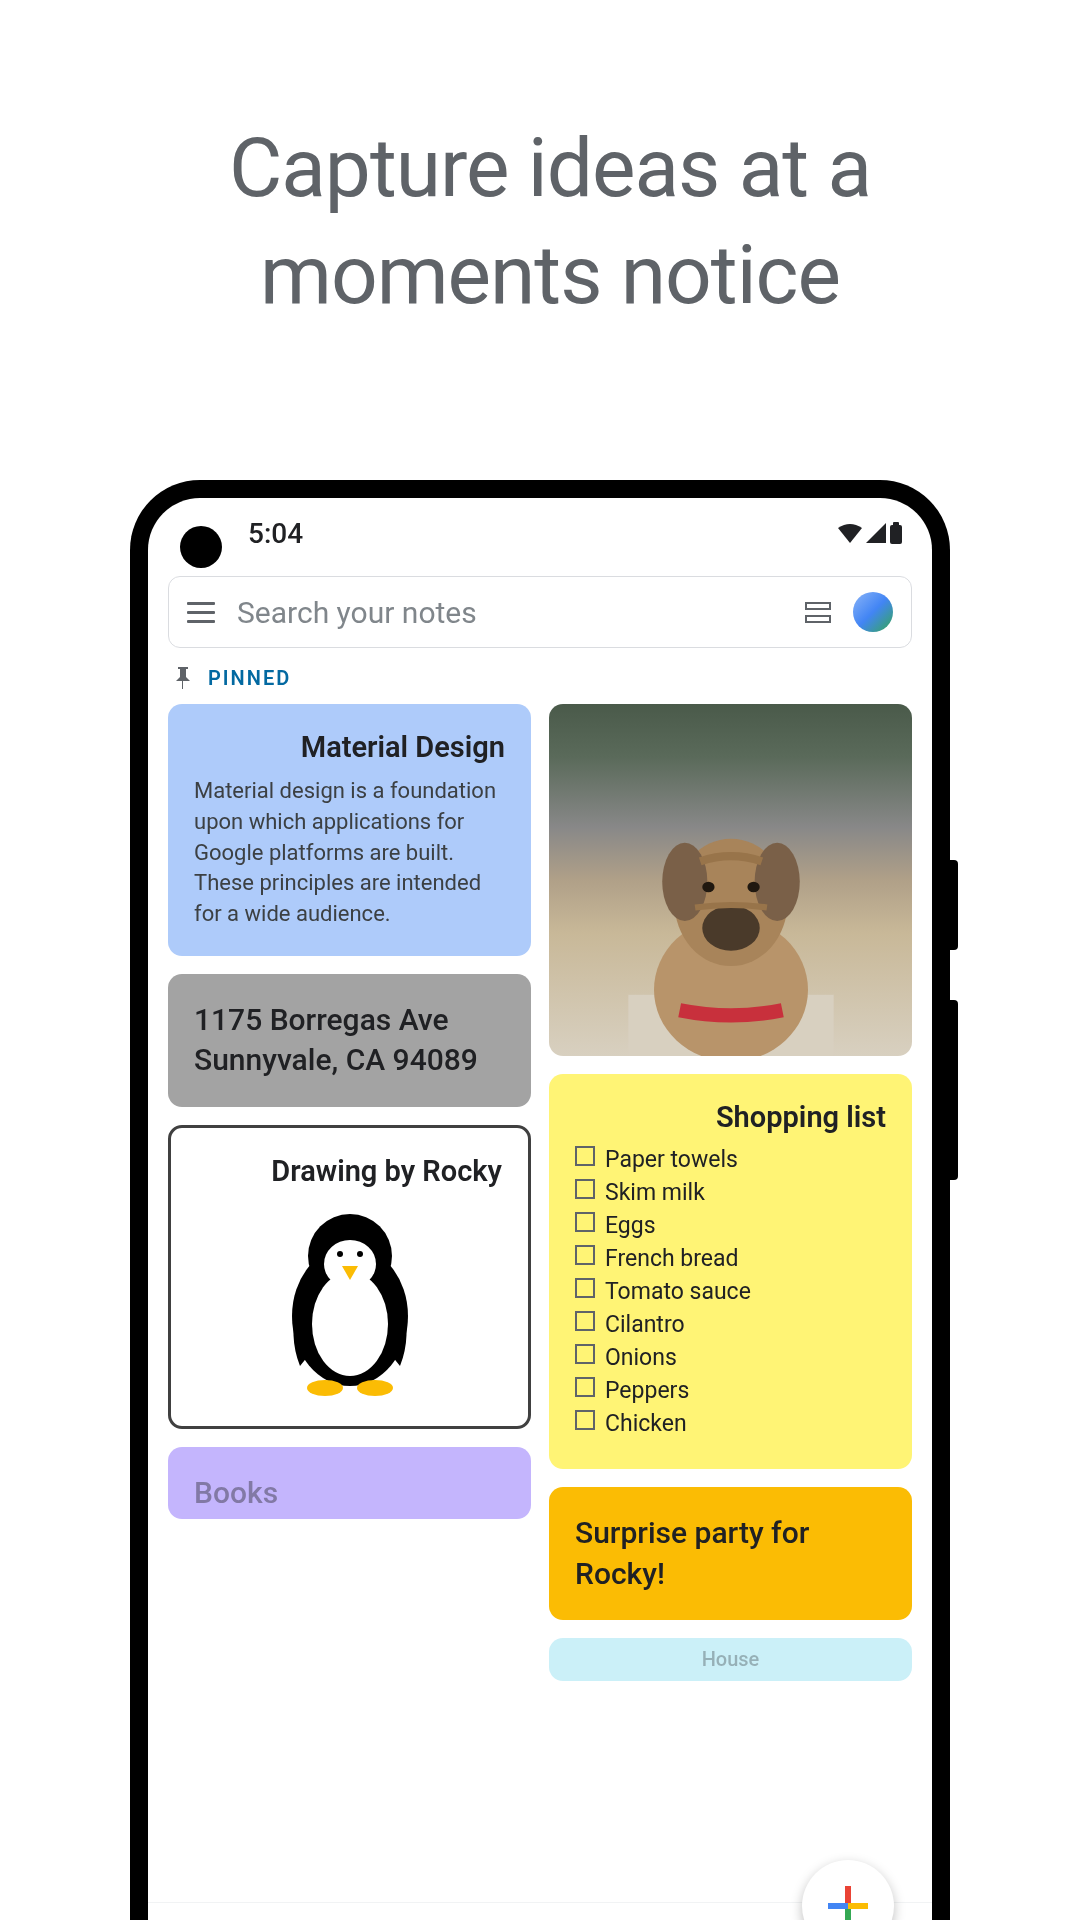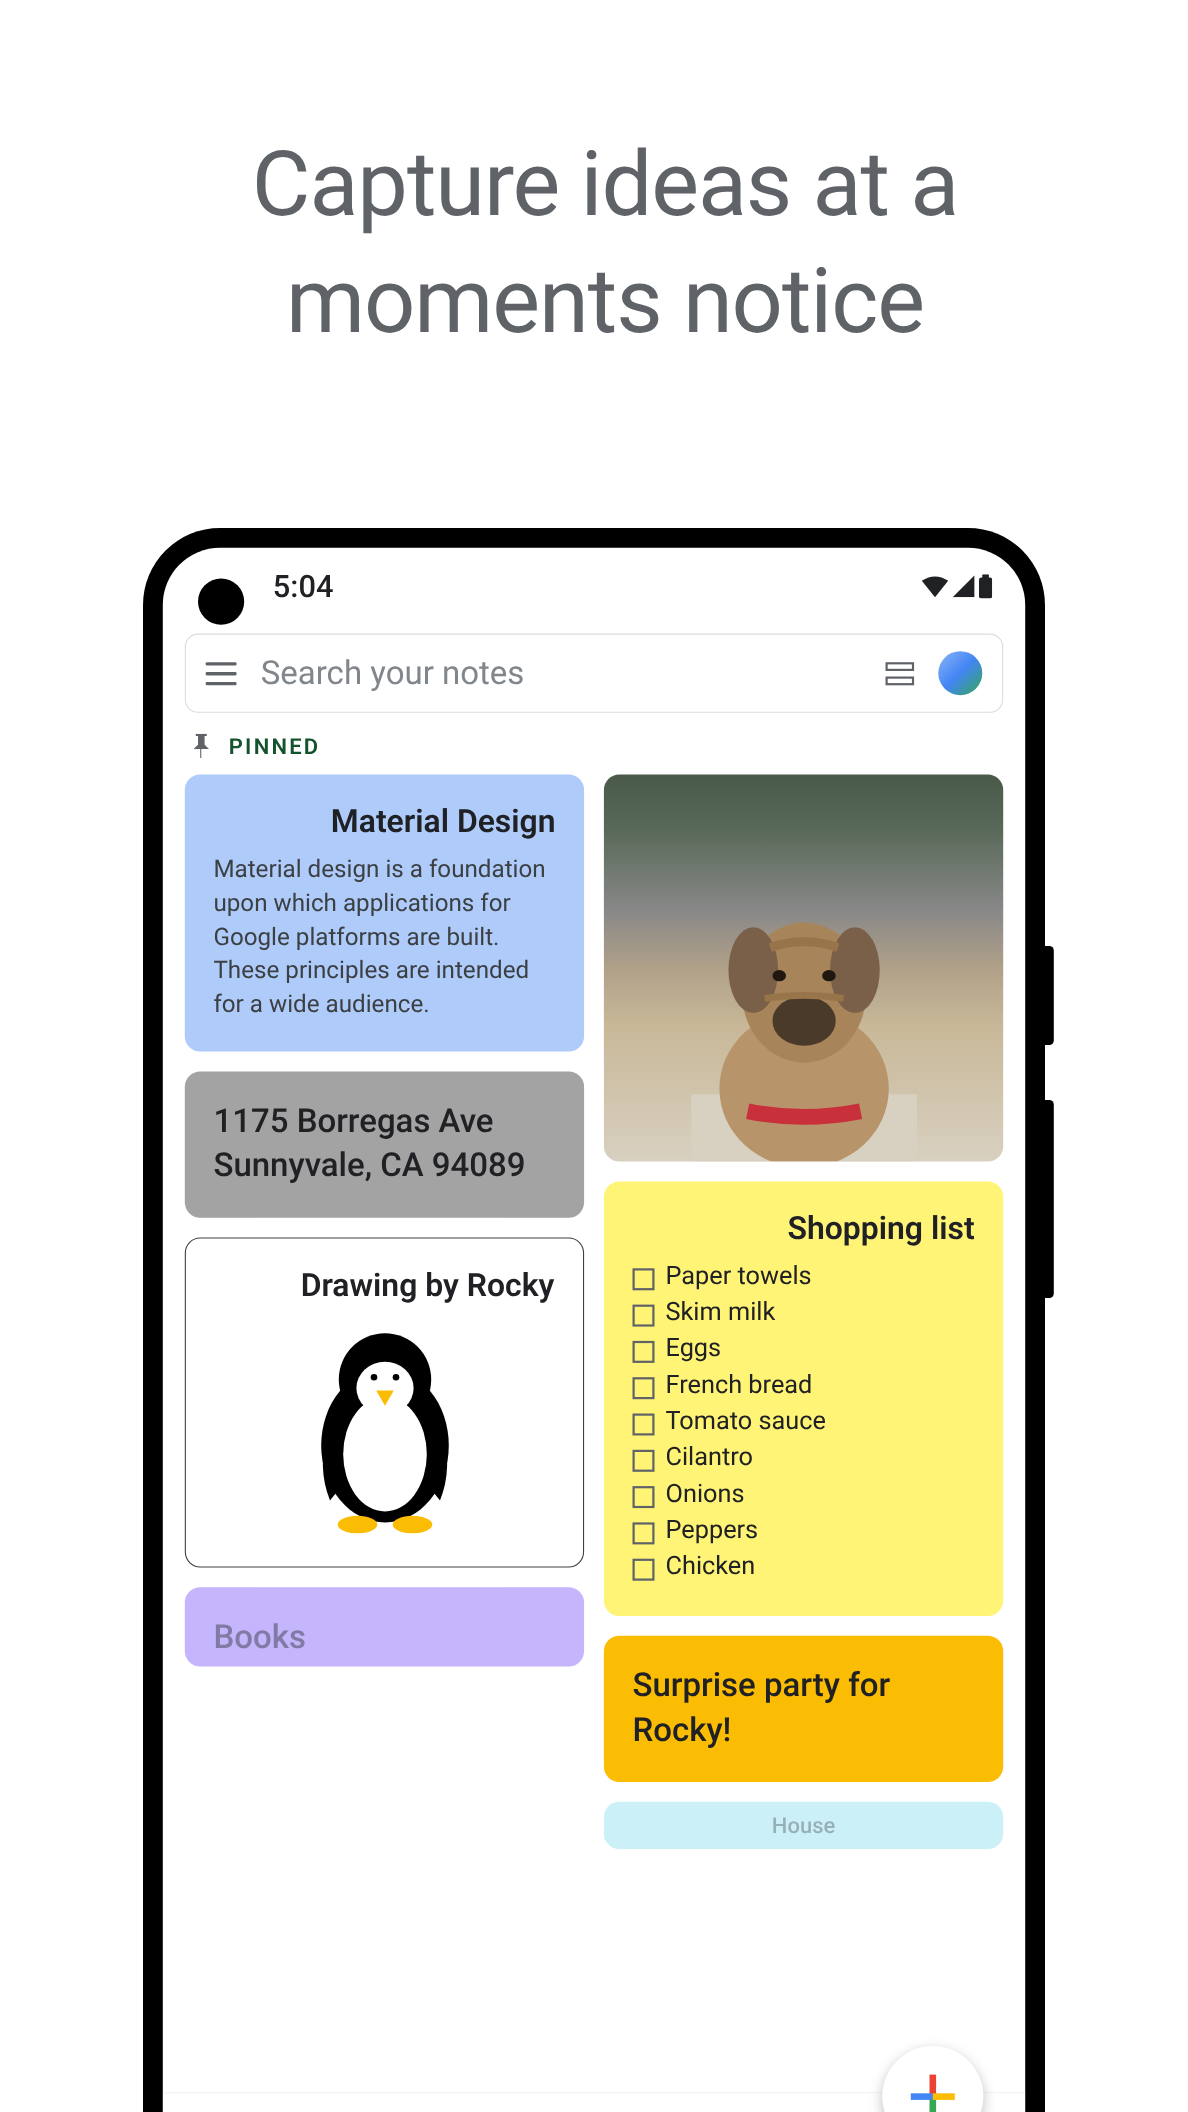--- a/index.html
+++ b/index.html
@@ -113,35 +113,35 @@
       display: flex;
       align-items: center;
       gap: 16px;
       padding: 0 26px 14px;
     }
     .pin-icon { color: #5f6368; font-size: 20px; }
     .pinned-label {
       font-size: 20px;
       font-weight: 600;
       letter-spacing: 2px;
-      color: #14532d;
+      color: #0369a1;
     }
     .notes-grid {
       padding: 0 20px;
       display: flex;
       gap: 18px;
     }
     .col { flex: 1; display: flex; flex-direction: column; gap: 18px; }
     .note-card {
       border-radius: 14px;
       padding: 26px 26px;
     }
     .note-blue { background: #aecbfa; }
     .note-red { background: #a3a3a3; }
-    .note-white { background: #fff; border: 1px solid #404040; }
+    .note-white { background: #fff; border: 3px solid #404040; }
     .note-yellow { background: #fff475; }
     .note-orange { background: #fbbc04; }
     .note-teal { background: #c4b5fd; }
     .note-lblue { background: #cbf0f8; }
     .note-title {
       font-size: 29px;
       font-weight: 600;
       color: #202124;
       margin-bottom: 12px;
       text-align: right;
@@ -167,21 +167,21 @@
     .dog-body {
       position: absolute;
       bottom: 0;
       left: 50%;
       transform: translateX(-50%);
       width: 75%;
       height: 70%;
     }
     .checklist-item {
       display: flex;
-      align-items: flex-end;
+      align-items: flex-start;
       gap: 10px;
       margin-bottom: 6px;
     }
     .checkbox {
       width: 20px; height: 20px;
       border: 2px solid #5f6368;
       flex-shrink: 0;
     }
     .check-label { font-size: 23px; color: #202124; }
     .drawing-card { text-align: center; }

